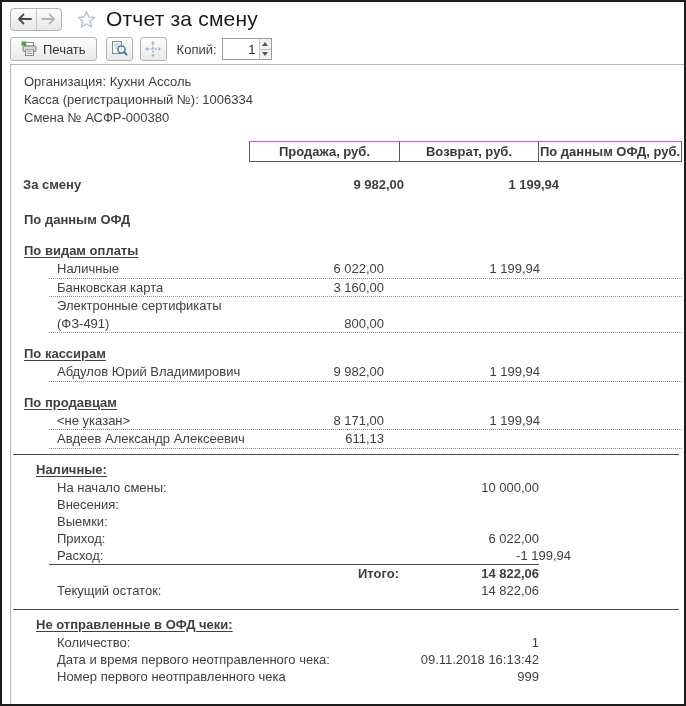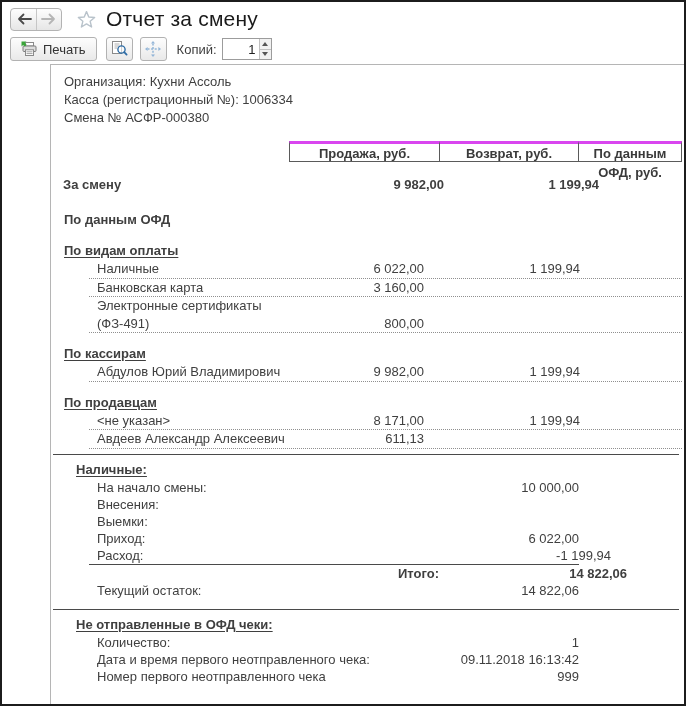--- a/index.html
+++ b/index.html
@@ -45,27 +45,26 @@
   .spin-btn + .spin-btn { border-top:1px solid #c0c0c0; }
   .tri-up { width:0; height:0; border-left:3px solid transparent; border-right:3px solid transparent; border-bottom:4px solid #555; }
   .tri-down { width:0; height:0; border-left:3px solid transparent; border-right:3px solid transparent; border-top:4px solid #555; }
 
   
   .report {
     position:absolute; left:8px; top:62px; right:0; bottom:0;
     border-left:1px solid #b5b5b5; border-top:1px solid #b5b5b5;
     background:#fff; color:#3f3f3f; font-size:13px; overflow:hidden;
     padding:0 2px 0 0;
-    margin-left:40px;
   }
   .org { margin:8px 0 0 13px; line-height:18px; }
 
   .hdr-grid { display:grid; grid-template-columns:238px 151px 139px 1fr; margin-top:14px; }
   .hdr-cell {
-    border-top:3px solid #d946ef; border-bottom:1px solid #5a5a5a; border-right:1px solid #5a5a5a;
+    border-top:1px solid #d946ef; border-bottom:1px solid #5a5a5a; border-right:1px solid #5a5a5a;
     text-align:center; font-weight:bold; line-height:19px; height:21px; color:#3a3a3a;
   }
   .hdr-cell.first { border-left:1px solid #5a5a5a; }
 
   .trow { display:grid; grid-template-columns:238px 151px 139px 1fr; line-height:18px;gap:12px; }
   .trow.total { margin-top:14px; font-weight:bold; }
   .lbl-main { padding-left:12px; }
   .v1 { text-align:right; padding-right:8px; }
   .v2 { text-align:right; padding-right:4px; }
 
@@ -83,21 +82,21 @@
   .hline { border-top:1px solid #4a4a4a; margin:5px 3px 0 2px; }
   .hline2 { margin-top:10px; }
 
   .cash-head { margin:6px 0 0 13px; font-weight:bold; line-height:18px; }
   .cash-head .u { text-decoration:underline; text-underline-offset:2px;padding-left:12px; }
 
   .cash-row { margin-left:38px; display:grid; grid-template-columns:350px 140px 1fr; line-height:17px; }
   .cash-lbl { padding-left:8px; }
   .cash-val { text-align:right; }
   .cash-row.sum-line { grid-template-columns:350px 140px; width:490px; border-bottom:1px solid #4a4a4a;gap:32px; }
-  .cash-row.itogo { font-weight:bold;gap:48px; }
+  .cash-row.itogo { font-weight:bold; }
   .cash-row.itogo .cash-lbl { text-align:right; padding-right:0; }
 
   svg { display:block; }
 </style>
 </head>
 <body>
 
 <div class="window">
 
   <div class="navbar">

